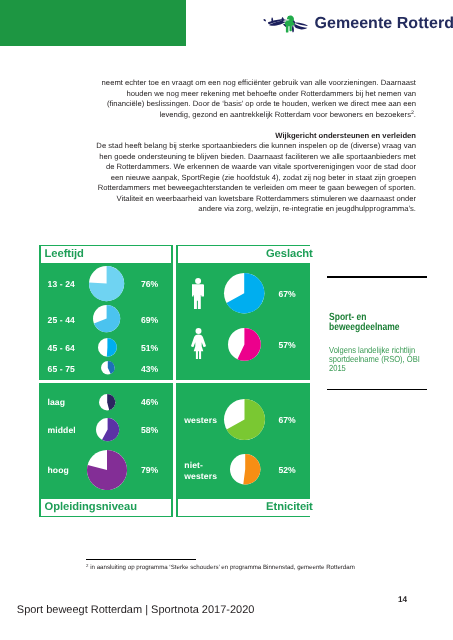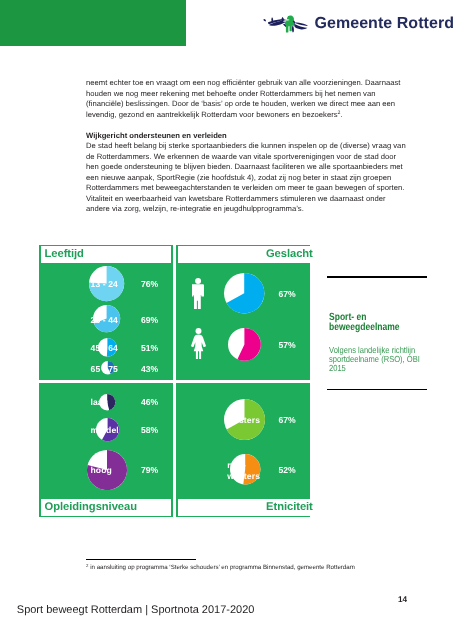--- a/index.html
+++ b/index.html
@@ -3,41 +3,41 @@
 <meta charset="utf-8">
 <style>
   html,body{margin:0;padding:0;}
   body{width:453px;height:640px;background:#ffffff;font-family:"Liberation Sans",sans-serif;overflow:hidden;position:relative;-webkit-font-smoothing:antialiased;text-rendering:geometricPrecision;}
   .page{position:absolute;inset:0;}
   .banner{position:absolute;left:0;top:0;width:186px;height:46px;background:#1d9642;}
   .logo{position:absolute;left:263px;top:15px;width:160px;height:18px;}
   .logo-mark{position:absolute;left:0;top:0;width:46px;height:18px;}
   .logo-text{position:absolute;left:51.5px;top:-0.2px;color:#242c5e;font-weight:bold;font-size:16px;letter-spacing:0.05px;white-space:nowrap;}
   .body-text{position:absolute;left:86px;top:78px;width:330px;color:#231f20;font-size:7.66px;line-height:10.5px;}
-  .body-text .ln{display:block;white-space:nowrap;}
+  .body-text .ln{display:block;white-space:nowrap;text-align:right;}
   .body-text .h{font-weight:bold;}
   .body-text sup{font-size:5.2px;vertical-align:baseline;position:relative;top:-2.6px;line-height:0;}
   .gap{height:10.5px;}
 
   
   .info{position:absolute;left:39px;top:245px;width:271px;height:272px;}
   .quad{position:absolute;background:#1dad5b;}
   .q-tl{left:0;top:0;width:133.5px;height:134.5px;}
   .q-tr{left:136.8px;top:0;width:134.2px;height:134.5px;}
   .q-bl{left:0;top:137.8px;width:133.5px;height:134.2px;}
   .q-br{left:136.8px;top:137.8px;width:134.2px;height:134.2px;}
   .titlebox{position:absolute;left:2px;height:16.6px;background:#ffffff;display:flex;align-items:center;box-sizing:border-box;}
   .titlebox span{color:#1e9e57;font-weight:bold;font-size:11.2px;letter-spacing:-0.05px;line-height:11.2px;}
   .tb-top{top:1.2px;}
   .tb-bot{bottom:1.2px;}
   .tb-l{width:129.5px;}
   .tb-r{width:139px;}
   .tb-left-align{padding-left:3.5px;justify-content:flex-start;}
   .tb-right-align{padding-right:4px;justify-content:flex-end;}
-  .rowlabel{position:absolute;color:#ffffff;font-weight:bold;font-size:8.6px;letter-spacing:0.1px;margin-left:43px;}
+  .rowlabel{position:absolute;color:#ffffff;font-weight:bold;font-size:8.6px;letter-spacing:0.1px;}
   .pct{position:absolute;color:#ffffff;font-weight:bold;font-size:8.6px;}
   .pie{position:absolute;}
   .personicon{position:absolute;}
   
   .rule{position:absolute;background:#000000;height:1.4px;left:326.5px;width:100.5px;}
   .rule1{top:276.4px;}
   .rule2{top:388.6px;}
   .side-head{position:absolute;left:328.8px;top:312.6px;width:120px;color:#1b7e35;font-weight:bold;font-size:10.4px;line-height:10.3px;transform:scaleX(0.82);transform-origin:left top;}
   .side-body{position:absolute;left:328.8px;top:346.2px;width:130px;color:#3b9b55;font-size:8.8px;line-height:8.8px;transform:scaleX(0.86);transform-origin:left top;}
   .side-head span,.side-body span{display:block;white-space:nowrap;}
@@ -85,22 +85,22 @@
     <span class="logo-text">Gemeente Rotterdam</span>
   </div>
   <div class="body-text">
     <span class="ln">neemt echter toe en vraagt om een nog efficiënter gebruik van alle voorzieningen. Daarnaast</span>
     <span class="ln">houden we nog meer rekening met behoefte onder Rotterdammers bij het nemen van</span>
     <span class="ln">(financiële) beslissingen. Door de ‘basis’ op orde te houden, werken we direct mee aan een</span>
     <span class="ln"><span>levendig, gezond en aantrekkelijk Rotterdam voor bewoners en bezoekers</span><sup>2</sup><span>.</span></span>
     <span class="ln gap"></span>
     <span class="ln h">Wijkgericht ondersteunen en verleiden</span>
     <span class="ln">De stad heeft belang bij sterke sportaanbieders die kunnen inspelen op de (diverse) vraag van</span>
+    <span class="ln">hen goede ondersteuning te blijven bieden. Daarnaast faciliteren we alle sportaanbieders met</span>
     <span class="ln">de Rotterdammers. We erkennen de waarde van vitale sportverenigingen voor de stad door</span>
-    <span class="ln">hen goede ondersteuning te blijven bieden. Daarnaast faciliteren we alle sportaanbieders met</span>
     <span class="ln">een nieuwe aanpak, SportRegie (zie hoofdstuk 4), zodat zij nog beter in staat zijn groepen</span>
     <span class="ln">Rotterdammers met beweegachterstanden te verleiden om meer te gaan bewegen of sporten.</span>
     <span class="ln">Vitaliteit en weerbaarheid van kwetsbare Rotterdammers stimuleren we daarnaast onder</span>
     <span class="ln">andere via zorg, welzijn, re-integratie en jeugdhulpprogramma’s.</span>
   </div>
 
   <div class="info">
     <div class="quad q-tl"></div>
     <div class="quad q-tr"></div>
     <div class="quad q-bl"></div>

